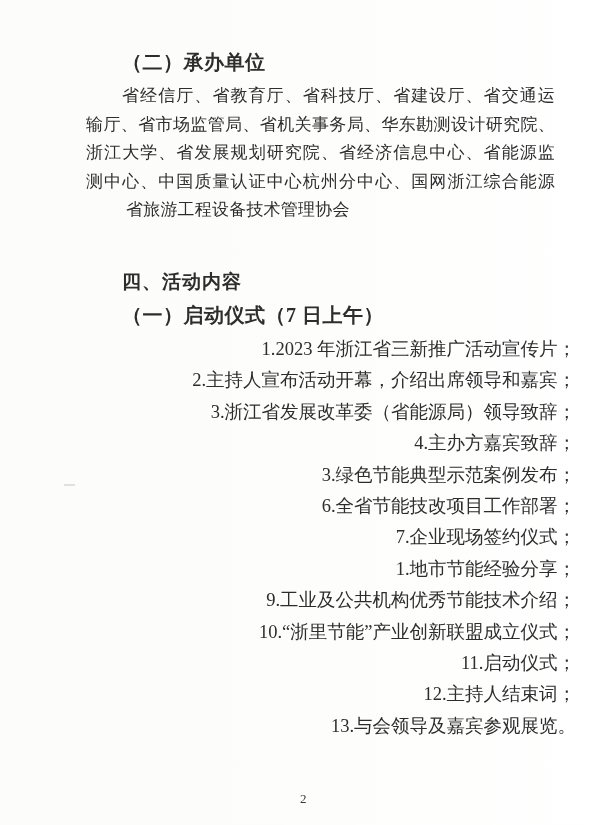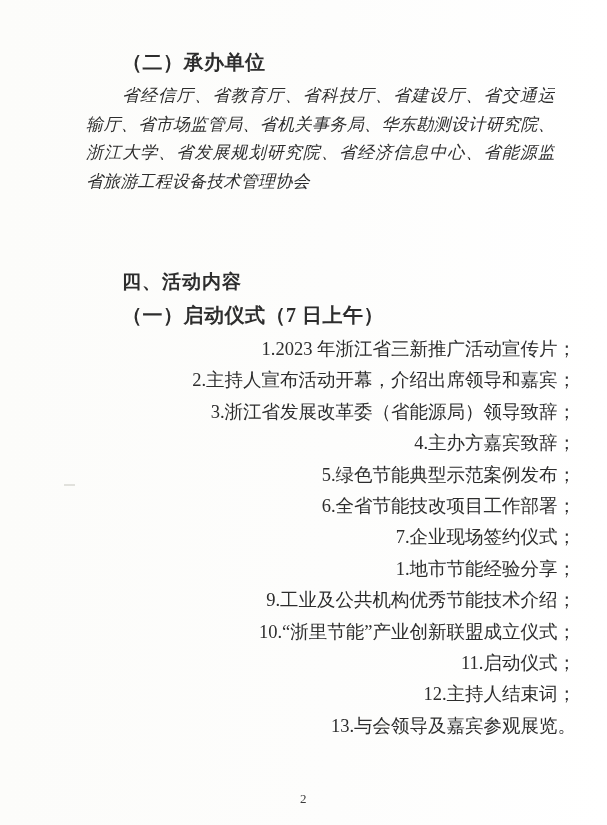--- a/index.html
+++ b/index.html
@@ -47,24 +47,23 @@
     width: 469px;
     font-size: 17px;
     line-height: 28.6px;
     letter-spacing: 0.2px;
   }
   .pline {
     height: 28.6px;
     overflow: hidden;
     text-align: justify;
     text-align-last: justify;
-    font-style: italic;
   }
   .pline.first { text-indent: 36px; }
-  .pline.last  { text-align: left; text-align-last: left; }
+  .pline.last  { text-align: left; text-align-last: left; margin-left: 40px; }
 
   
   .agenda {
     position: absolute;
     left: 86px;
     top: 334px;
     width: 490px;
     font-size: 18.5px;
     line-height: 31.4px;
     text-align: right;
@@ -103,33 +102,34 @@
 <body>
 
 <div class="sheet">
 
   <div class="heading kaiti" id="heading-organizers">（二）承办单位</div>
 
   <div class="para">
     <div class="pline first">省经信厅、省教育厅、省科技厅、省建设厅、省交通运</div>
     <div class="pline">输厅、省市场监管局、省机关事务局、华东勘测设计研究院、</div>
     <div class="pline">浙江大学、省发展规划研究院、省经济信息中心、省能源监</div>
+    <div class="pline">测中心、中国质量认证中心杭州分中心、国网浙江综合能源</div>
     <div class="pline last">省旅游工程设备技术管理协会</div>
   </div>
 
   <div class="heading hei" id="heading-activities">四、活动内容</div>
 
   <div class="heading kaiti" id="heading-ceremony">（一）启动仪式（7 日上午）</div>
 
   <div class="agenda">
     <div class="agenda-item">1.2023 年浙江省三新推广活动宣传片；</div>
     <div class="agenda-item">2.主持人宣布活动开幕，介绍出席领导和嘉宾；</div>
     <div class="agenda-item">3.浙江省发展改革委（省能源局）领导致辞；</div>
     <div class="agenda-item">4.主办方嘉宾致辞；</div>
-    <div class="agenda-item">5.绿色节能典型示范案例发布；</div>
+    <div class="agenda-item">3.绿色节能典型示范案例发布；</div>
     <div class="agenda-item">6.全省节能技改项目工作部署；</div>
     <div class="agenda-item">7.企业现场签约仪式；</div>
     <div class="agenda-item">1.地市节能经验分享；</div>
     <div class="agenda-item">9.工业及公共机构优秀节能技术介绍；</div>
     <div class="agenda-item">10.“浙里节能”产业创新联盟成立仪式；</div>
     <div class="agenda-item">11.启动仪式；</div>
     <div class="agenda-item">12.主持人结束词；</div>
     <div class="agenda-item">13.与会领导及嘉宾参观展览。</div>
   </div>
 

